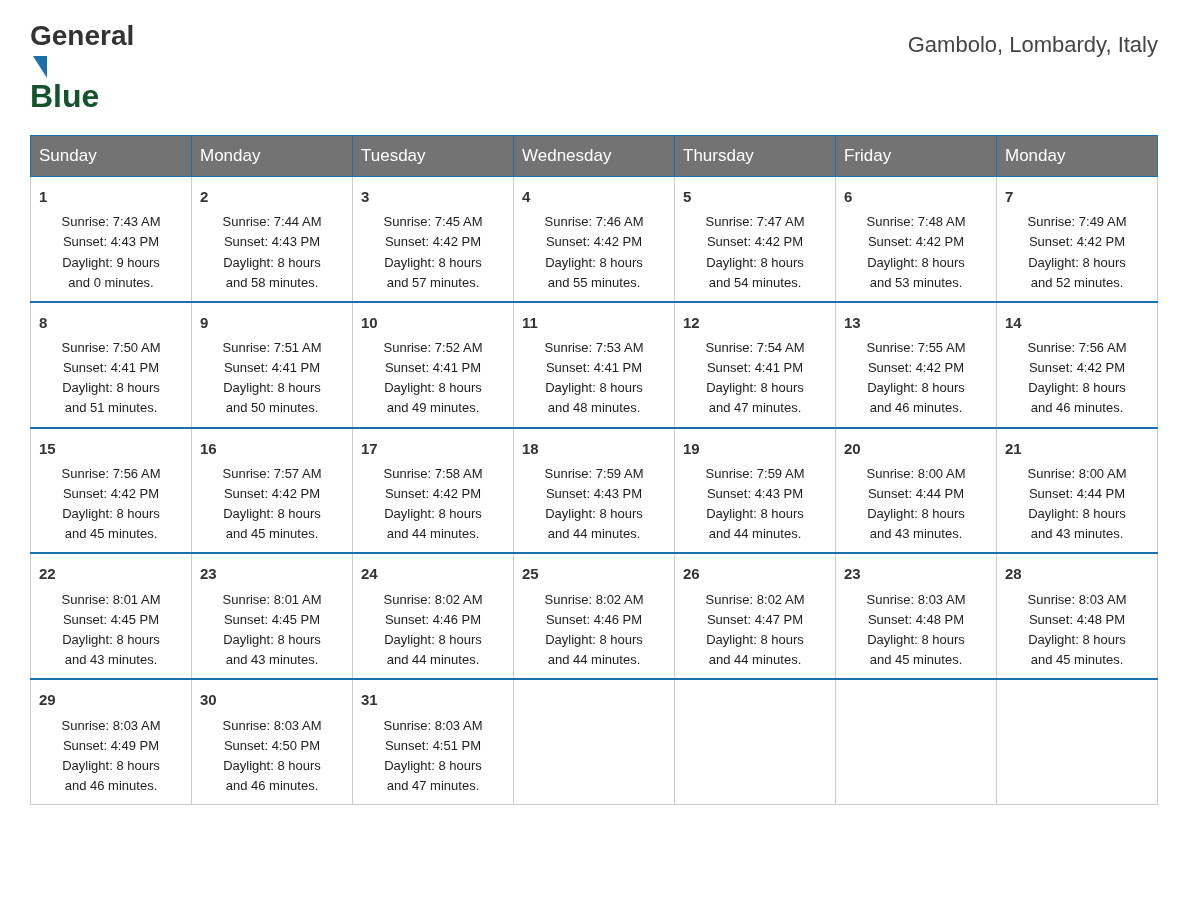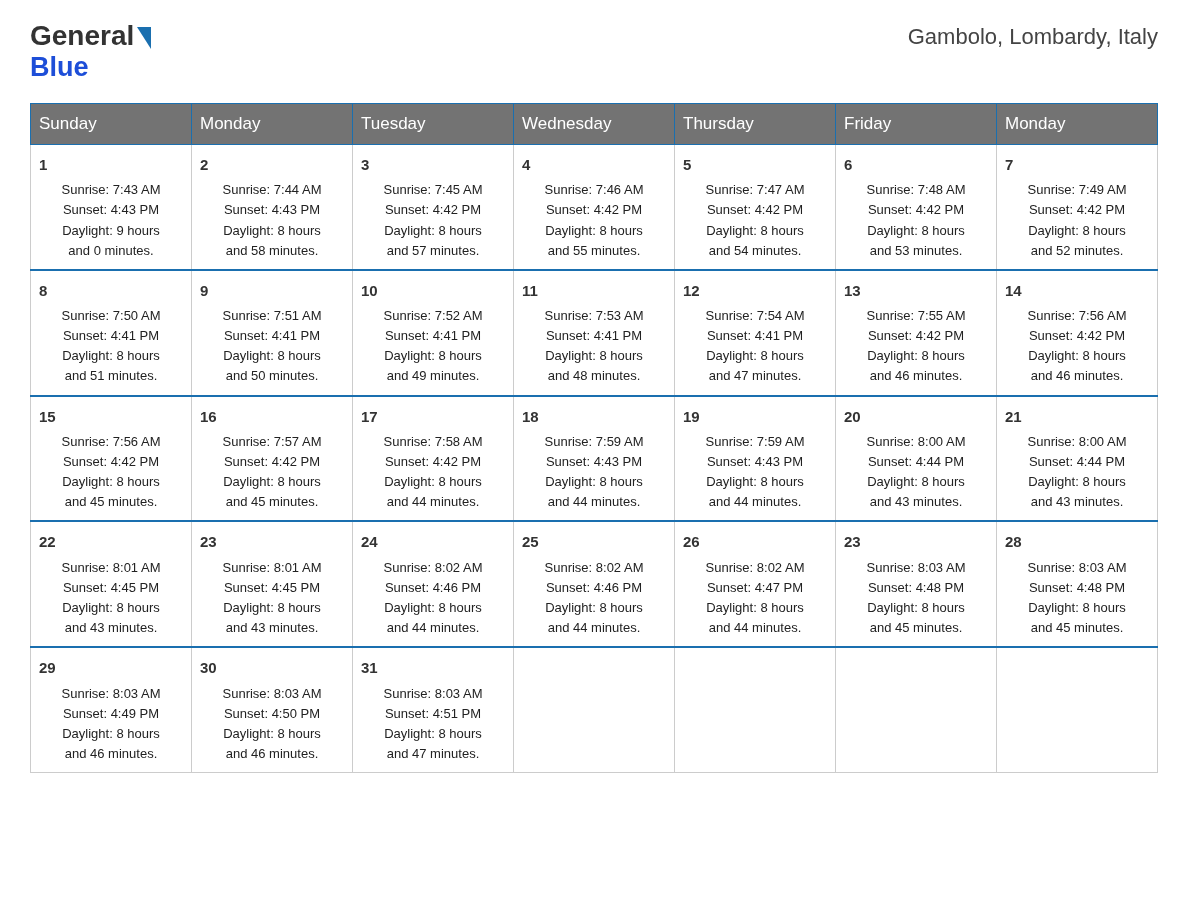--- a/index.html
+++ b/index.html
@@ -17,54 +17,55 @@
       align-items: flex-start;
       margin-bottom: 20px;
     }
     .logo {
       display: flex;
       flex-direction: column;
       align-items: flex-start;
     }
     .logo-text {
       display: flex;
-      align-items: center;
+      align-items: flex-start;
+      flex-direction: column;
     }
     .logo-general {
       font-size: 28px;
       font-weight: bold;
       color: #333;
     }
     .logo-triangle {
       width: 0;
       height: 0;
       border-left: 14px solid transparent;
       border-right: 0px solid transparent;
       border-top: 22px solid #1a6faf;
       margin-left: 3px;
       margin-top: 4px;
     }
     .logo-blue {
-      font-size: 27px;
-      font-weight: bold;
-      color: #1d4ed8;
+      font-size: 32px;
+      font-weight: bold;
+      color: #14532d;
     }
     .title-section {
       text-align: right;
     }
     .month-title {
       font-size: 52px;
       font-weight: bold;
       color: #222;
       line-height: 1.1;
     }
     .location-title {
       font-size: 22px;
       color: #444;
-      margin-top: 4px;
+      margin-top: 12px;
     }
     .calendar {
       width: 100%;
       border-collapse: collapse;
     }
     .calendar th {
       background-color: #737373;
       color: #fff;
       padding: 10px 8px;
       text-align: left;

